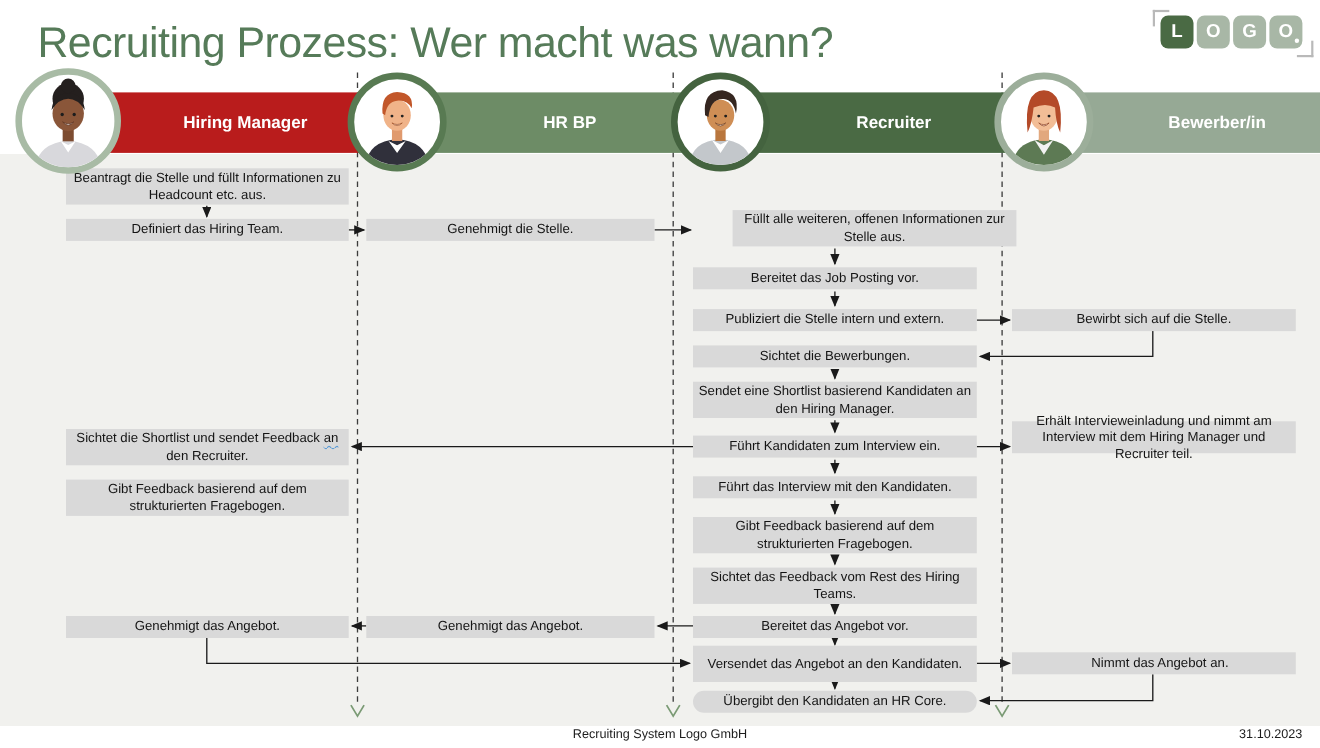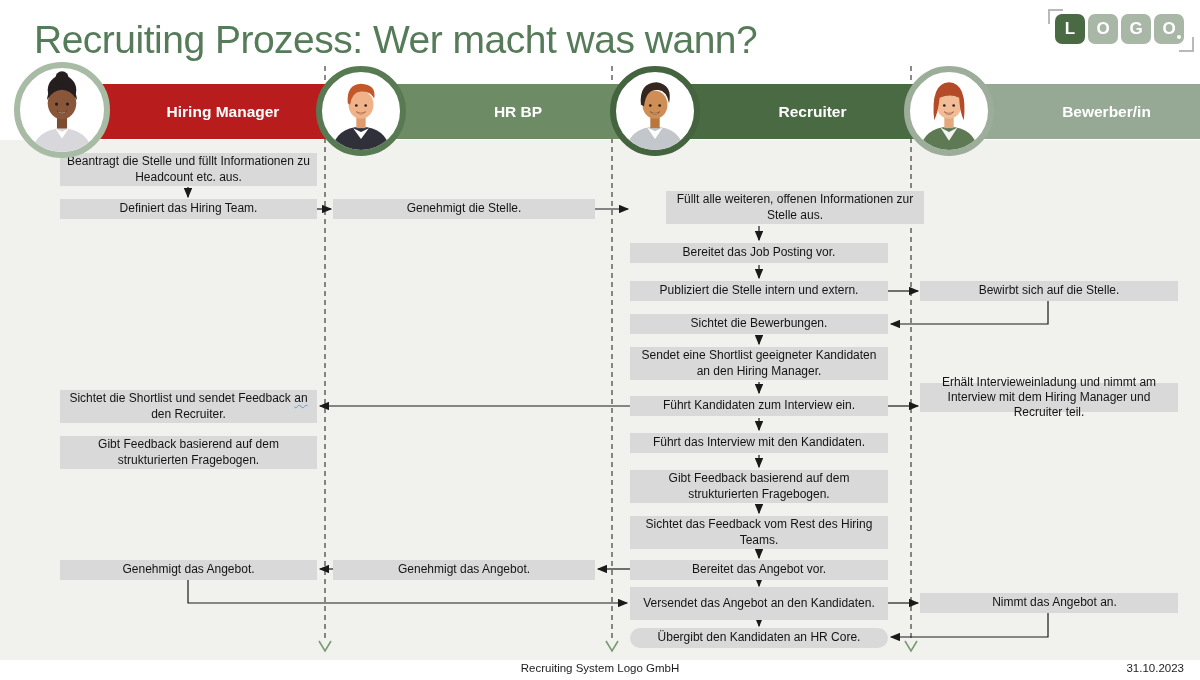--- a/index.html
+++ b/index.html
@@ -180,21 +180,21 @@
   <div class="task" style="left:60px;top:436px;width:257px;height:33px;">Gibt Feedback basierend auf dem strukturierten Fragebogen.</div>
   <div class="task" style="left:60px;top:560px;width:257px;height:20px;">Genehmigt das Angebot.</div>
 
   <div class="task" style="left:333px;top:199px;width:262px;height:20px;">Genehmigt die Stelle.</div>
   <div class="task" style="left:333px;top:560px;width:262px;height:20px;">Genehmigt das Angebot.</div>
 
   <div class="task" style="left:630px;top:191px;width:258px;height:33px;margin-left:36px;">Füllt alle weiteren, offenen Informationen zur Stelle aus.</div>
   <div class="task" style="left:630px;top:243px;width:258px;height:20px;">Bereitet das Job Posting vor.</div>
   <div class="task" style="left:630px;top:281px;width:258px;height:20px;">Publiziert die Stelle intern und extern.</div>
   <div class="task" style="left:630px;top:314px;width:258px;height:20px;">Sichtet die Bewerbungen.</div>
-  <div class="task" style="left:630px;top:347px;width:258px;height:33px;">Sendet eine Shortlist geeigneter Kandidaten an den Hiring Manager.</div>
+  <div class="task" style="left:630px;top:347px;width:258px;height:33px;">Sendet eine Shortlist basierend Kandidaten an den Hiring Manager.</div>
   <div class="task" style="left:630px;top:396px;width:258px;height:20px;">Führt Kandidaten zum Interview ein.</div>
   <div class="task" style="left:630px;top:433px;width:258px;height:20px;">Führt das Interview mit den Kandidaten.</div>
   <div class="task" style="left:630px;top:470px;width:258px;height:33px;">Gibt Feedback basierend auf dem strukturierten Fragebogen.</div>
   <div class="task" style="left:630px;top:516px;width:258px;height:33px;">Sichtet das Feedback vom Rest des Hiring Teams.</div>
   <div class="task" style="left:630px;top:560px;width:258px;height:20px;">Bereitet das Angebot vor.</div>
   <div class="task" style="left:630px;top:587px;width:258px;height:33px;">Versendet das Angebot an den Kandidaten.</div>
   <div class="task" style="left:630px;top:628px;width:258px;height:20px;border-radius:10px;">Übergibt den Kandidaten an HR Core.</div>
 
   <div class="task" style="left:920px;top:281px;width:258px;height:20px;">Bewirbt sich auf die Stelle.</div>
   <div class="task" style="left:920px;top:383px;width:258px;height:29px;">Erhält Intervieweinladung und nimmt am Interview mit dem Hiring Manager und Recruiter teil.</div>

